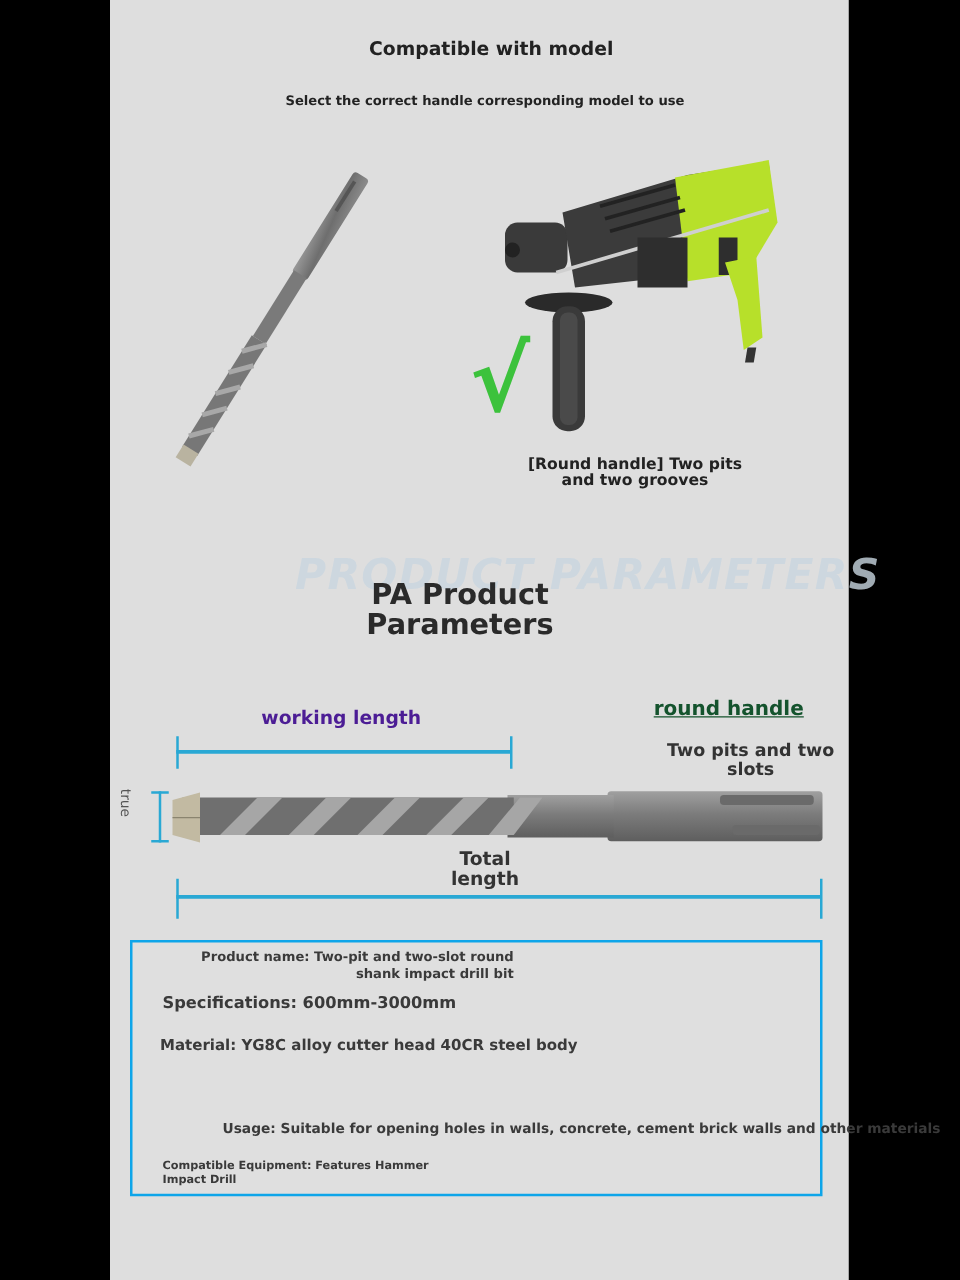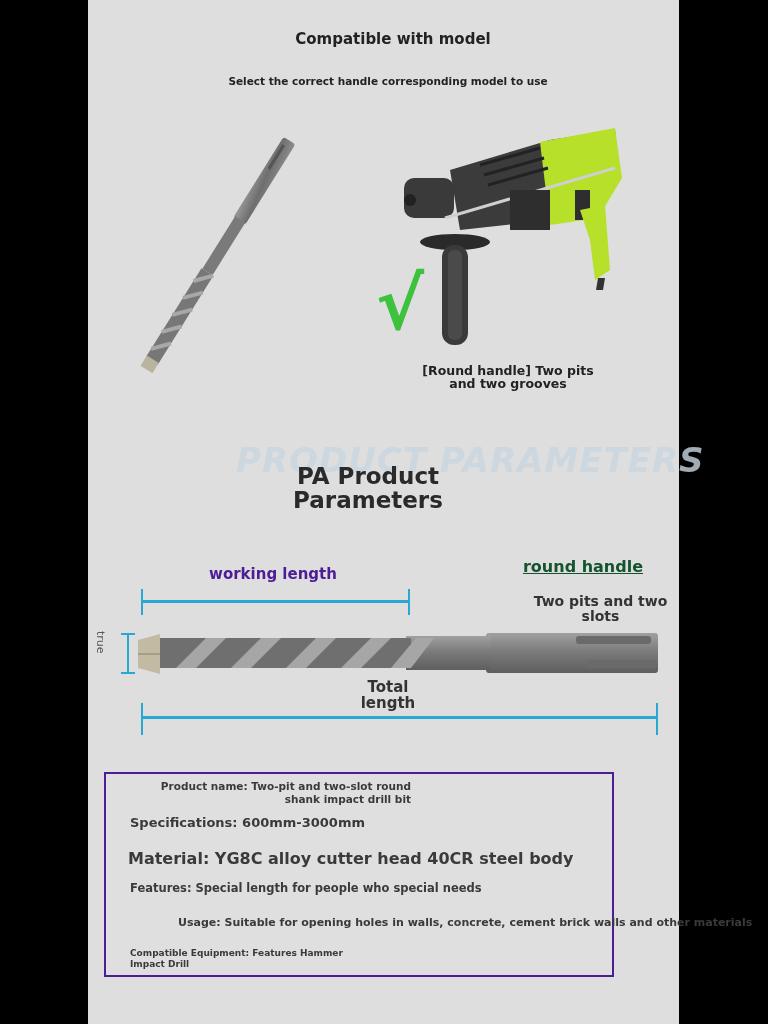--- a/index.html
+++ b/index.html
@@ -32,27 +32,27 @@
   .total-label { left: 250px; top: 680px; width: 100px; font-size: 15px; color: #333; }
 
   .brand-vertical {
     left: 6px; top: 631px; font-size: 11px; color: #555; writing-mode: vertical-rl;
     letter-spacing: 0px;
   }
 
   .dim { position: absolute; background: #29a8d4; }
 
   .spec-box {
-    position: absolute; left: 16px; top: 772px; width: 510px; height: 205px;
-    border: 2px solid #4c1d95; background: #dfdfdf; box-sizing: border-box;
+    position: absolute; left: 16px; top: 752px; width: 554px; height: 205px;
+    border: 2px solid #0ea5e9; background: #dfdfdf; box-sizing: border-box;
   }
   .spec { position: absolute; color: #3a3a3a; font-weight: bold; white-space: nowrap; }
   .s-name { left: 35px; top: 6px; font-size: 10.5px; text-align: right; width: 270px; white-space: normal; line-height: 1.2; }
   .s-spec { left: 24px; top: 41px; font-size: 13px; }
-  .s-mat { left: 22px; top: 75px; font-size: 16px; }
+  .s-mat { left: 22px; top: 75px; font-size: 12px; }
   .s-feat { left: 24px; top: 107px; font-size: 11.5px; }
   .s-usage { left: 28px; top: 142px; font-size: 11px; margin-left: 44px; }
   .s-compat { left: 24px; top: 174px; font-size: 9px; white-space: normal; width: 230px; line-height: 1.2; }
 </style>
 </head>
 <body>
 
 <div class="panel">
 
   <div class="abs txt compat-title">Compatible with model</div>
@@ -157,17 +157,16 @@
   <div class="abs txt total-label">Total length</div>
 
   <div class="dim" style="left:53px;top:703px;width:2px;height:32px"></div>
   <div class="dim" style="left:53px;top:716px;width:516px;height:3px"></div>
   <div class="dim" style="left:568px;top:703px;width:2px;height:32px"></div>
 
   <div class="spec-box">
     <div class="spec s-name">Product name: Two-pit and two-slot round shank impact drill bit</div>
     <div class="spec s-spec">Specifications: 600mm-3000mm</div>
     <div class="spec s-mat">Material: YG8C alloy cutter head 40CR steel body</div>
-    <div class="spec s-feat">Features: Special length for people who special needs</div>
     <div class="spec s-usage">Usage: Suitable for opening holes in walls, concrete, cement brick walls and other materials</div>
     <div class="spec s-compat">Compatible Equipment: Features Hammer Impact Drill</div>
   </div>
 </div>
 
 </body></html>

